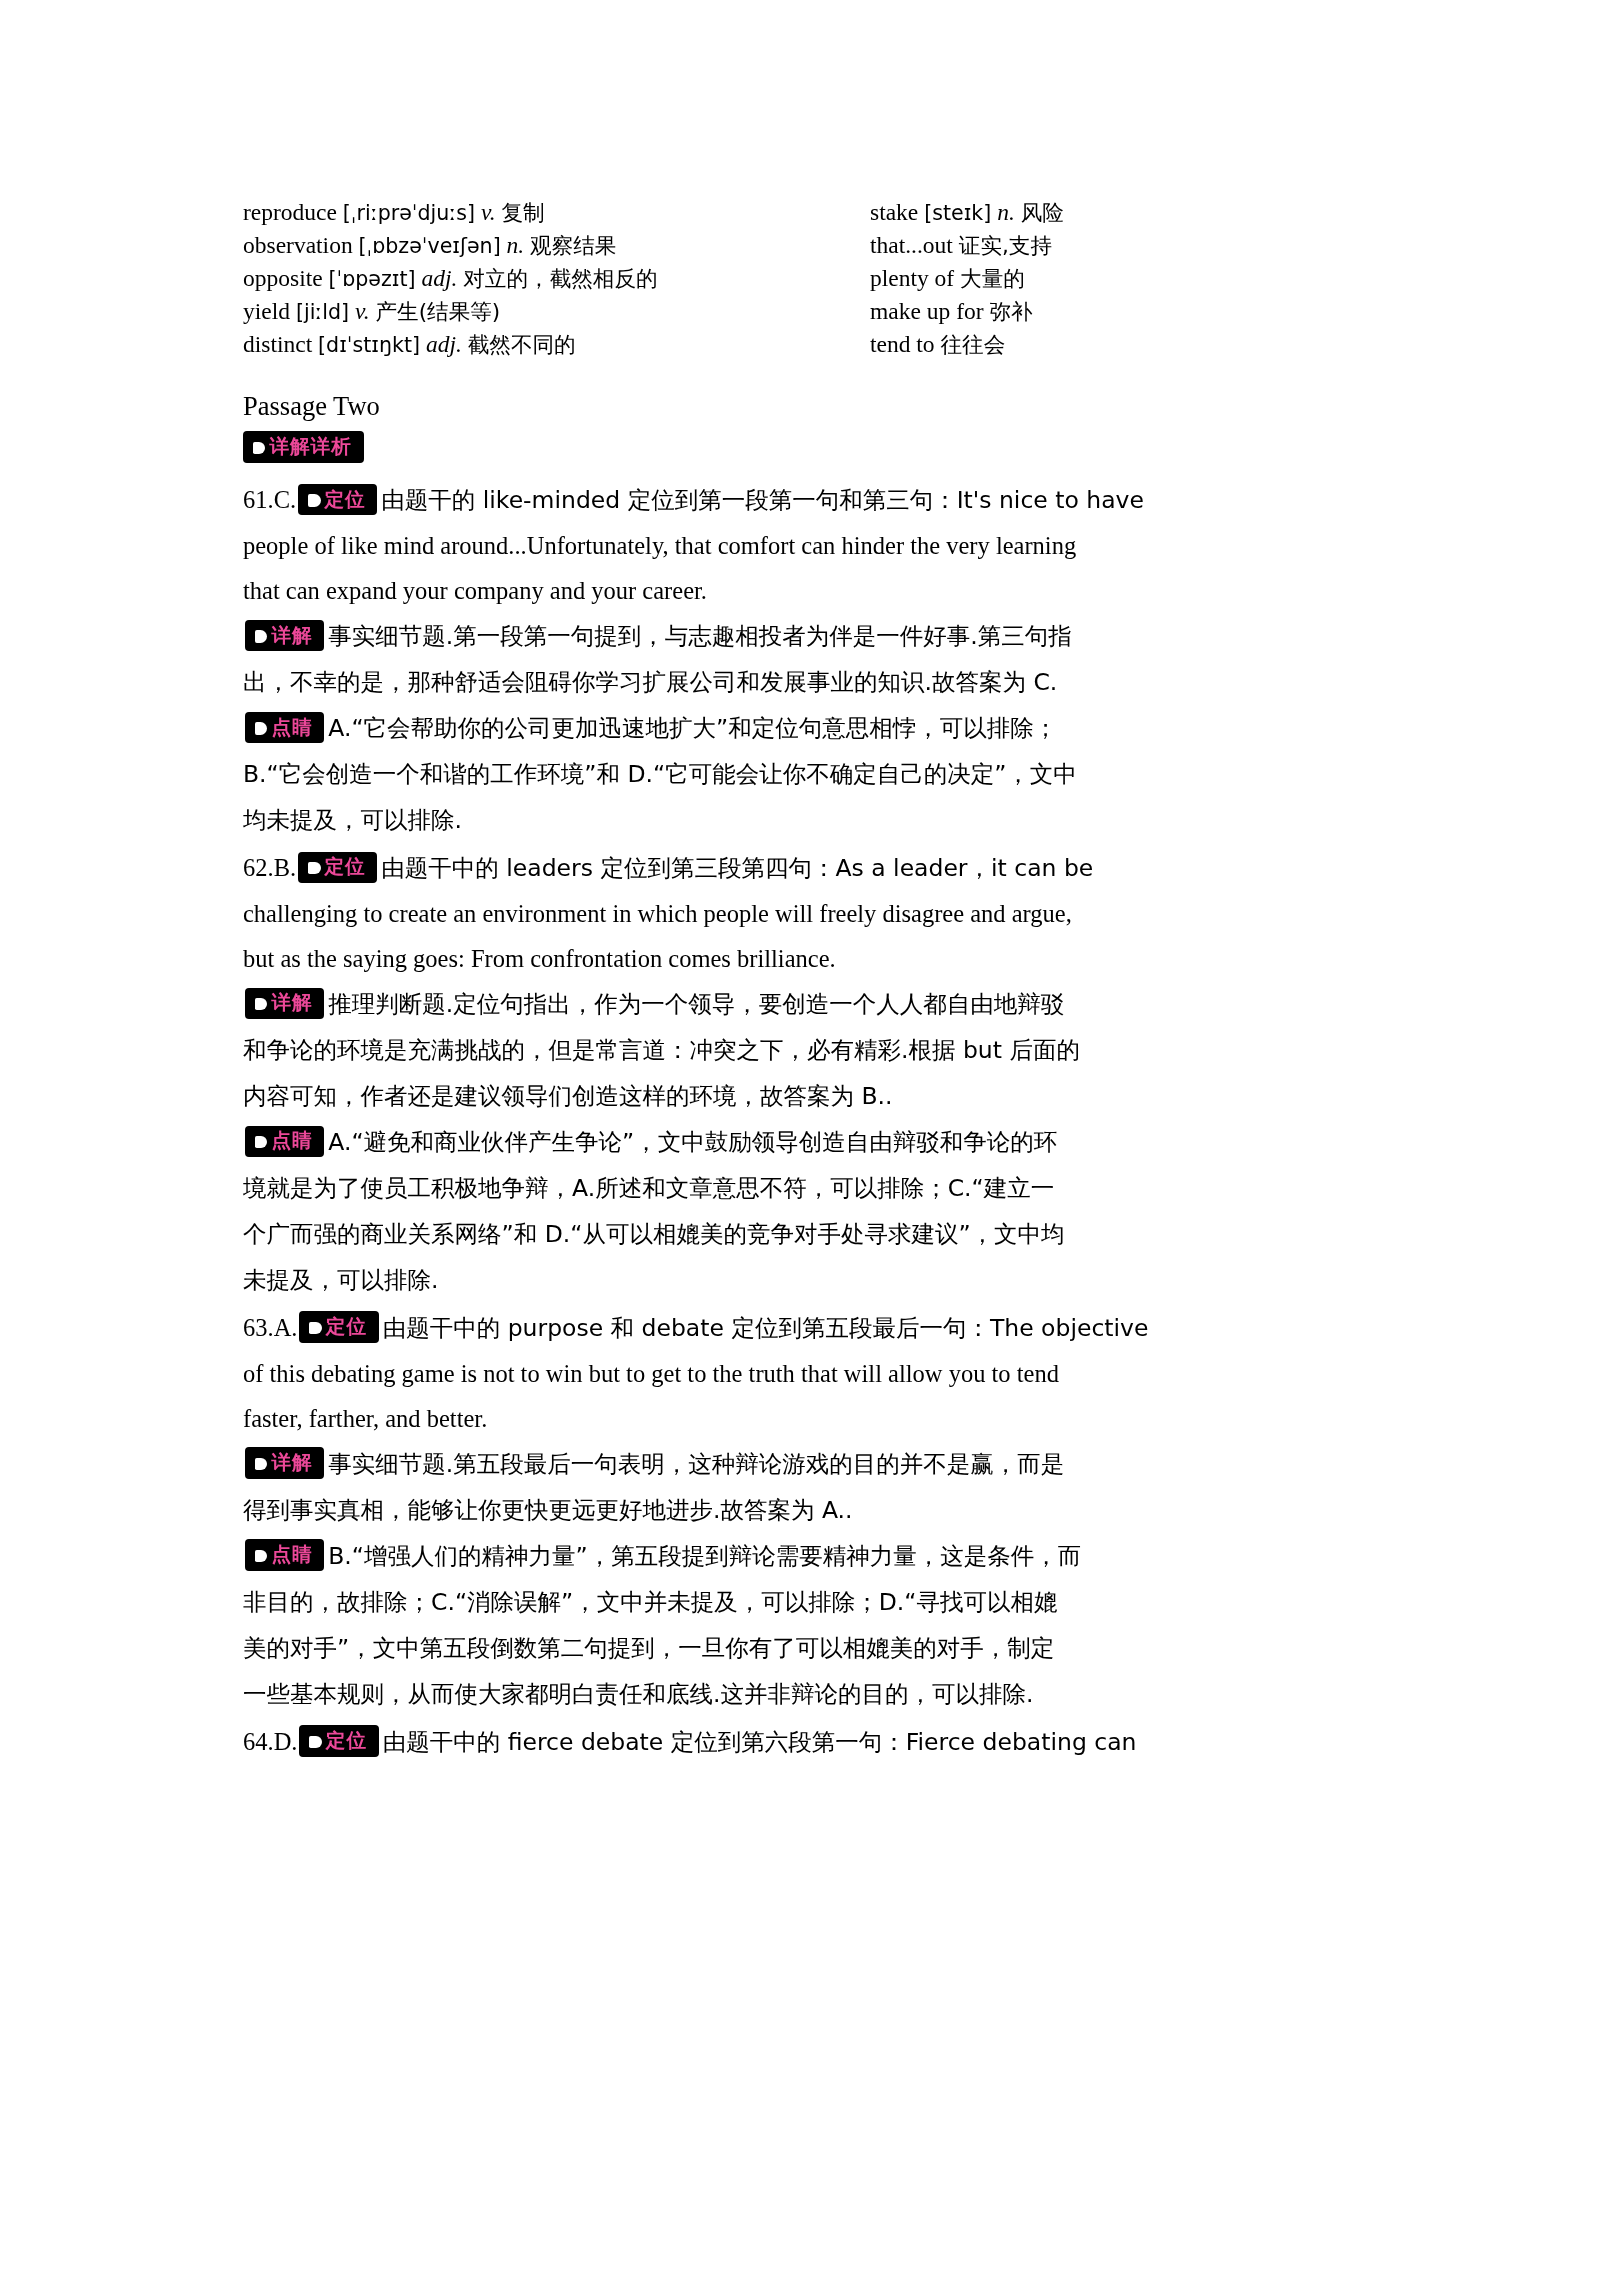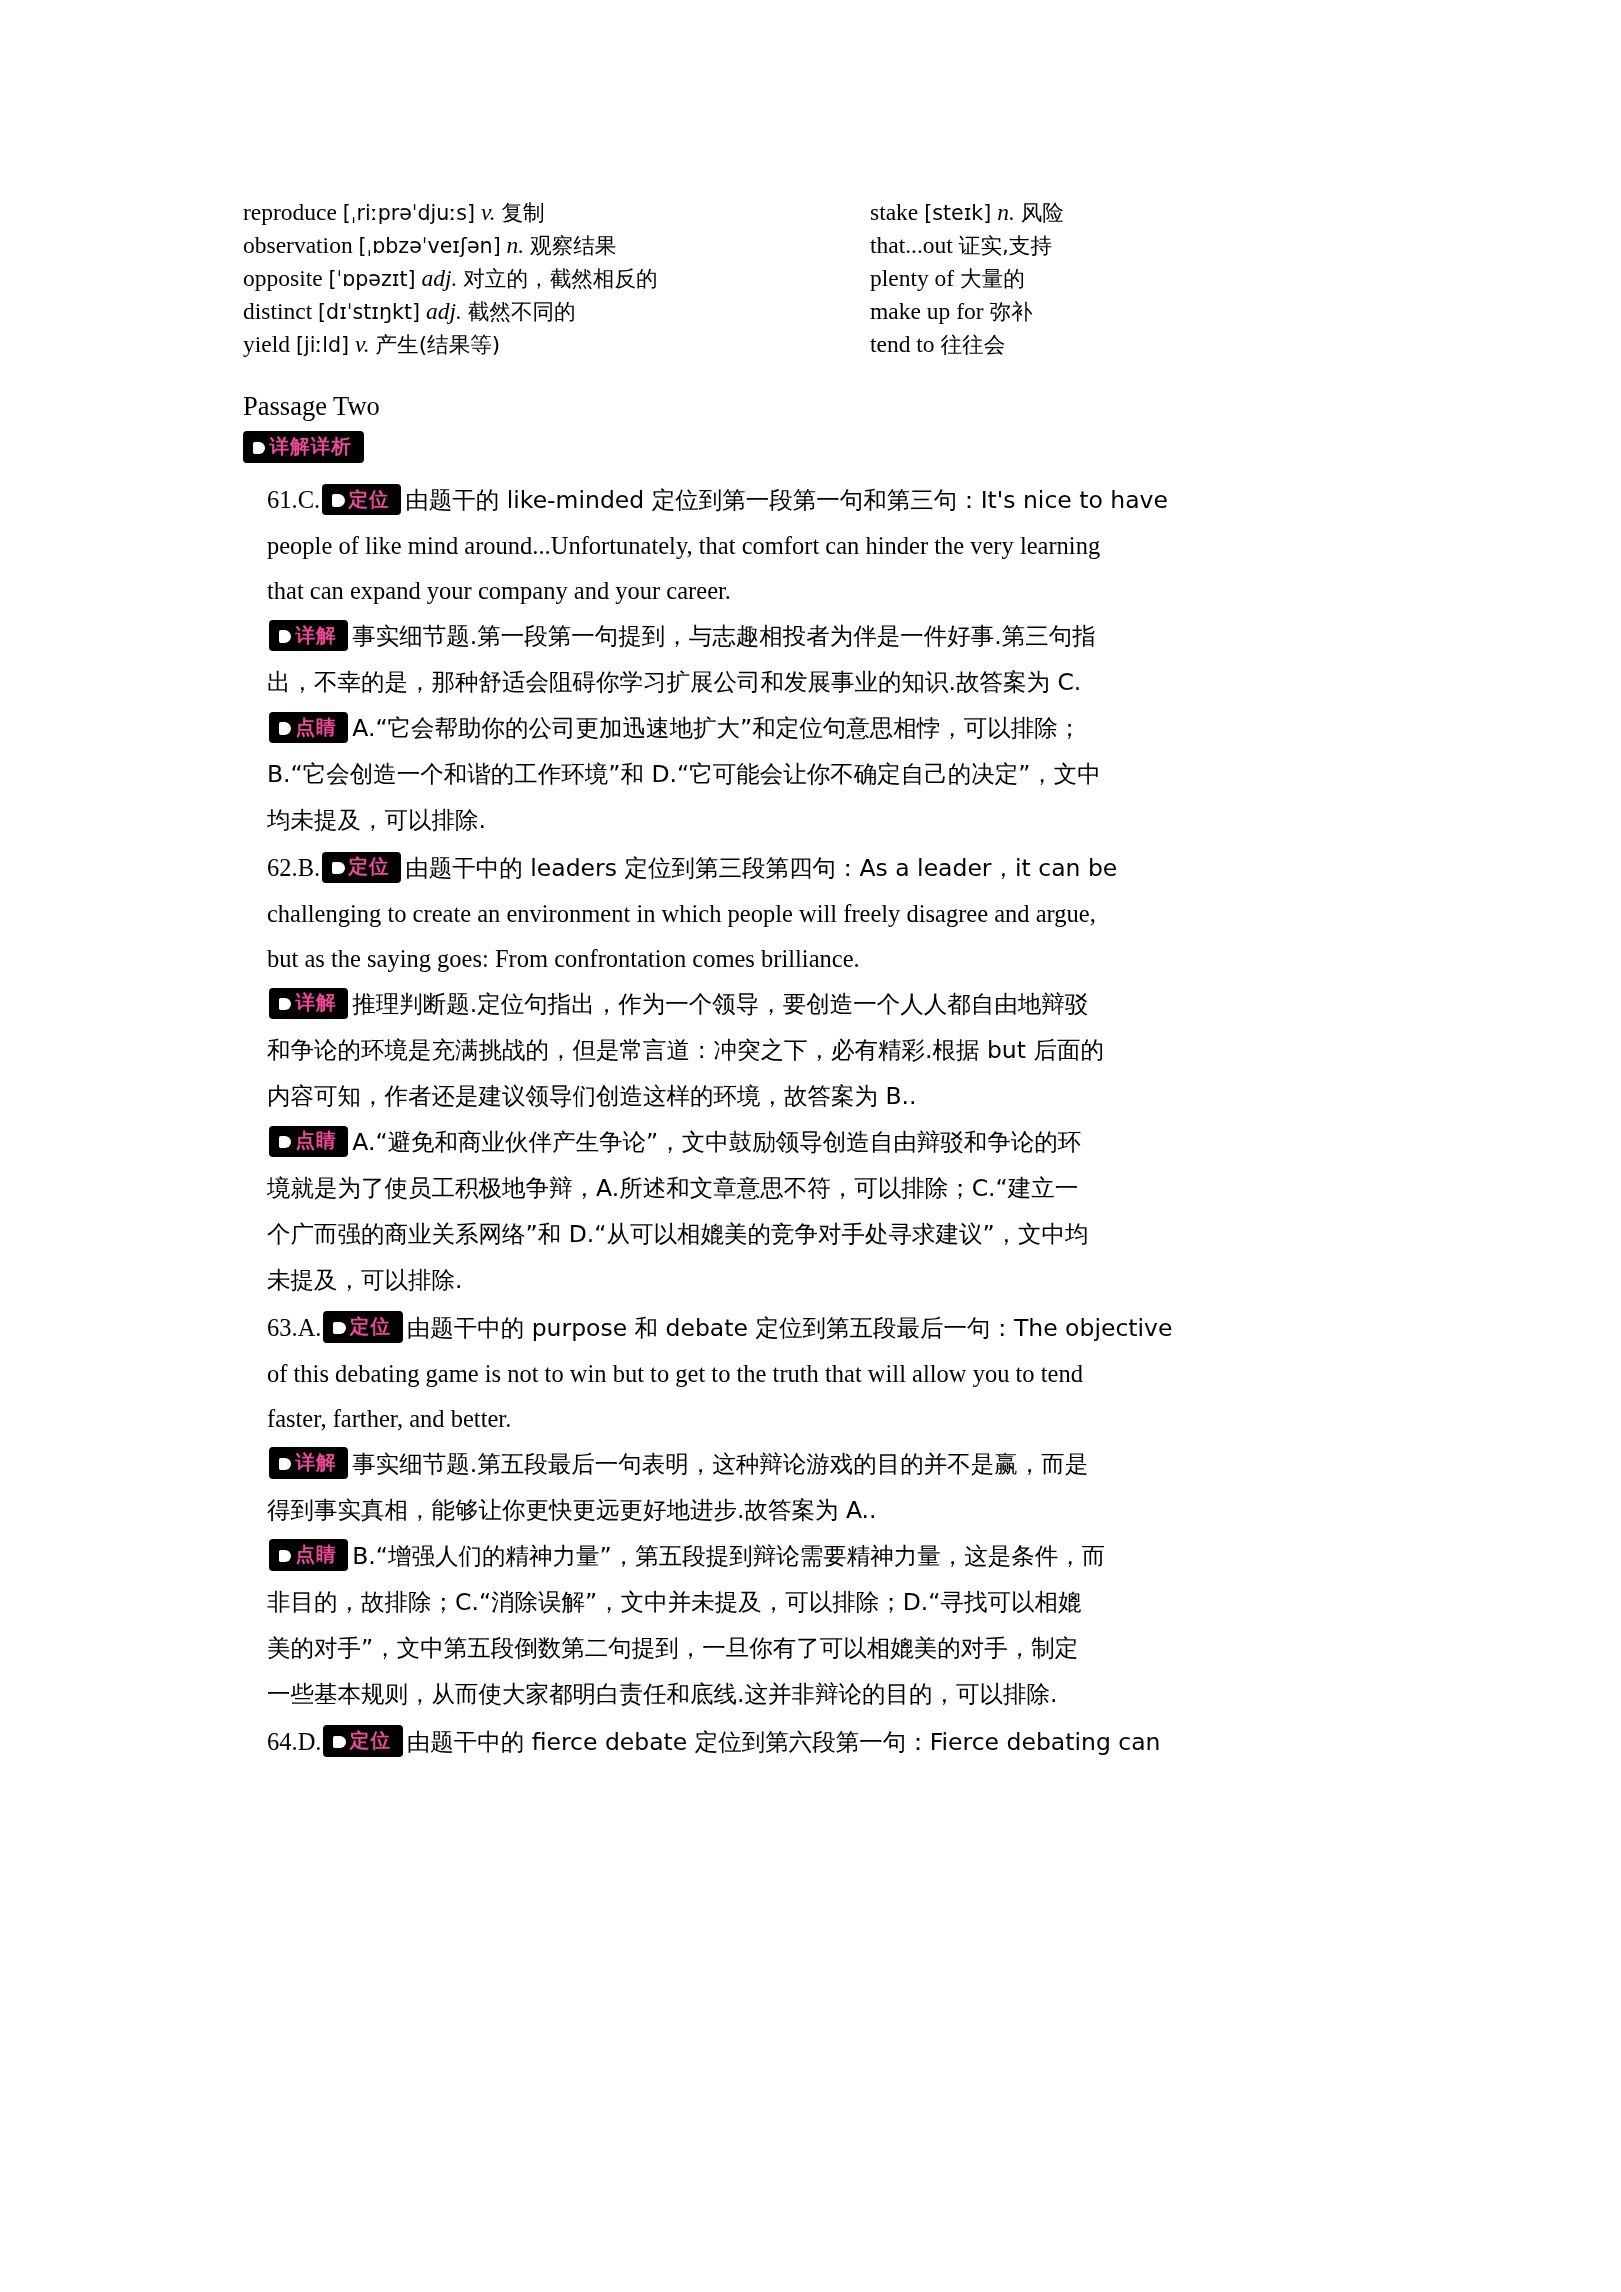--- a/index.html
+++ b/index.html
@@ -91,21 +91,20 @@
     margin-right: 3.9px;
     vertical-align: -1px;
   }
   .section-badge {
     margin-bottom: 15.7px;
   }
 
   
   .q-block {
     margin-bottom: 3.9px;
-    margin-left: 24px;
   }
   p.line {
     margin: 0 0 2px 0;
     font-size: 24.5px;
     line-height: 43px;
     text-align: justify;
   }
   p.line.first {
     text-indent: 0;
   }
@@ -150,31 +149,31 @@
           <span class="vocab-pos">n.</span>
           <span class="vocab-def">观察结果</span>
         </div>
         <div class="vocab-row">
           <span class="vocab-word">opposite</span>
           <span class="vocab-phon">[ˈɒpəzɪt]</span>
           <span class="vocab-pos">adj.</span>
           <span class="vocab-def">对立的，截然相反的</span>
         </div>
         <div class="vocab-row">
+          <span class="vocab-word">yield</span>
+          <span class="vocab-phon">[jiːld]</span>
+          <span class="vocab-pos">v.</span>
+          <span class="vocab-def">产生(结果等)</span>
+        </div>
+        <div class="vocab-row">
           <span class="vocab-word">distinct</span>
           <span class="vocab-phon">[dɪˈstɪŋkt]</span>
           <span class="vocab-pos">adj.</span>
           <span class="vocab-def">截然不同的</span>
         </div>
-        <div class="vocab-row">
-          <span class="vocab-word">yield</span>
-          <span class="vocab-phon">[jiːld]</span>
-          <span class="vocab-pos">v.</span>
-          <span class="vocab-def">产生(结果等)</span>
-        </div>
       </div>
       <div class="vocab-col right">
         <div class="vocab-row">
           <span class="vocab-word">stake</span>
           <span class="vocab-phon">[steɪk]</span>
           <span class="vocab-pos">n.</span>
           <span class="vocab-def">风险</span>
         </div>
         <div class="vocab-row">
           <span class="vocab-word">that...out</span>

